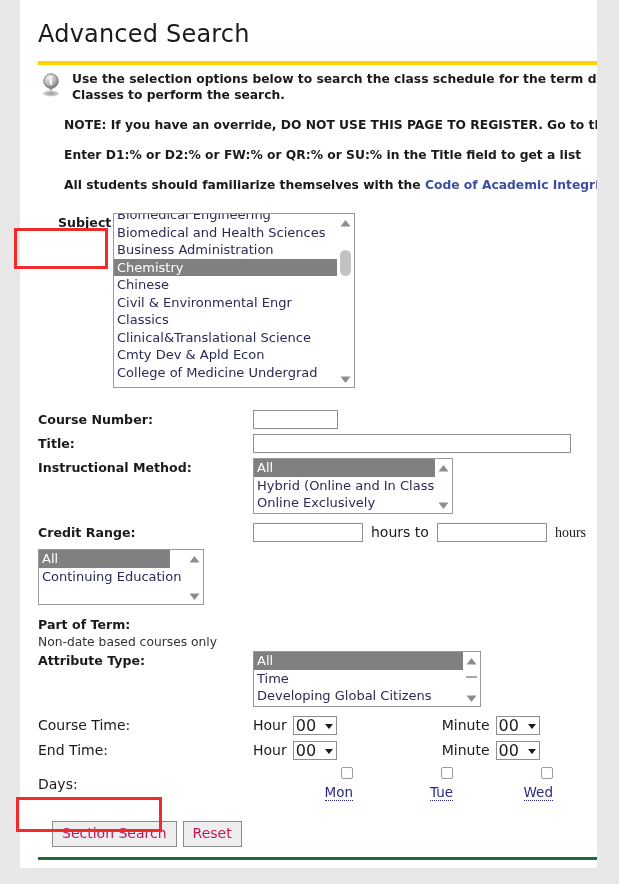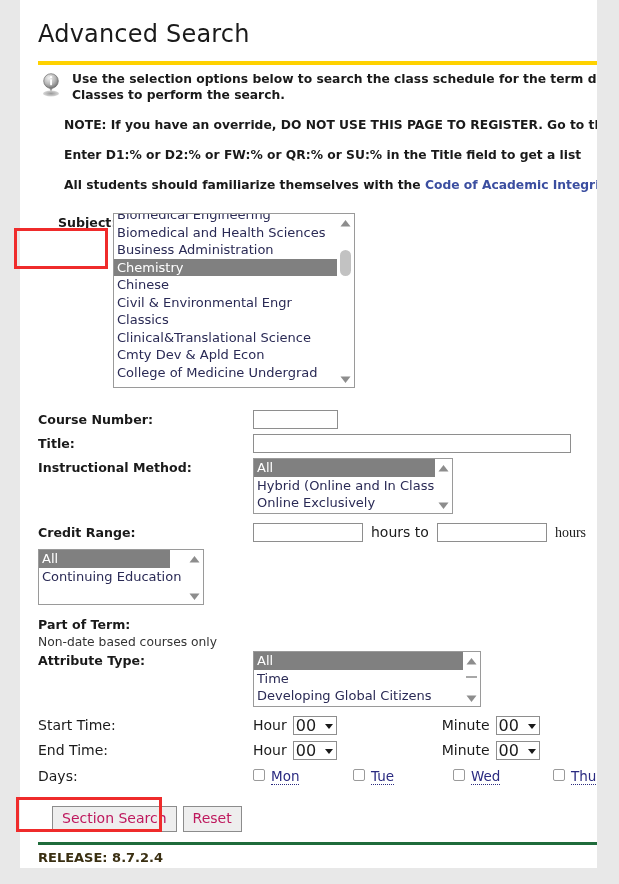--- a/index.html
+++ b/index.html
@@ -176,21 +176,21 @@
     margin-top: -2px;
     width: 0; height: 0;
     border-left: 4.5px solid transparent;
     border-right: 4.5px solid transparent;
     border-top: 5px solid #1a1a1a;
   }
 
   .hours-lbl { font-size: 14px; color: #1a1a1a; line-height: 21px; }
 
   
-  .daycell { display: flex; align-items: flex-start; gap: 6px; }
+  .daycell { display: flex; align-items: flex-end; gap: 6px; flex-direction: column; }
   .cbox {
     width: 12px; height: 12px;
     border: 1px solid #9a9a9a;
     background: #fff;
     border-radius: 2px;
   }
   .daylink {
     font-size: 13.5px;
     color: #2a2a80;
     text-decoration: none;
@@ -387,21 +387,21 @@
               <span class="arrow down">
                 <svg width="13" height="11" viewBox="0 0 13 11">
                     <path d="M6.5 9 L1.5 2.5 L11.5 2.5 Z" fill="#8d8d8d"></path>
                   </svg>
               </span>
             </div>
           </div>
         </div>
 
         <div class="row" style="margin-top:8px;align-items:center;">
-          <div class="lbl plain">Start Time:</div>
+          <div class="lbl plain">Course Time:</div>
           <span class="hours-lbl" style="margin-right:6px;">Hour</span>
           <span class="sel-sm">
             <span class="v">00</span>
             <span class="caret"></span>
           </span>
           <span class="hours-lbl" style="margin-left:105px;margin-right:6px;">Minute</span>
           <span class="sel-sm">
             <span class="v">00</span>
             <span class="caret"></span>
           </span>

